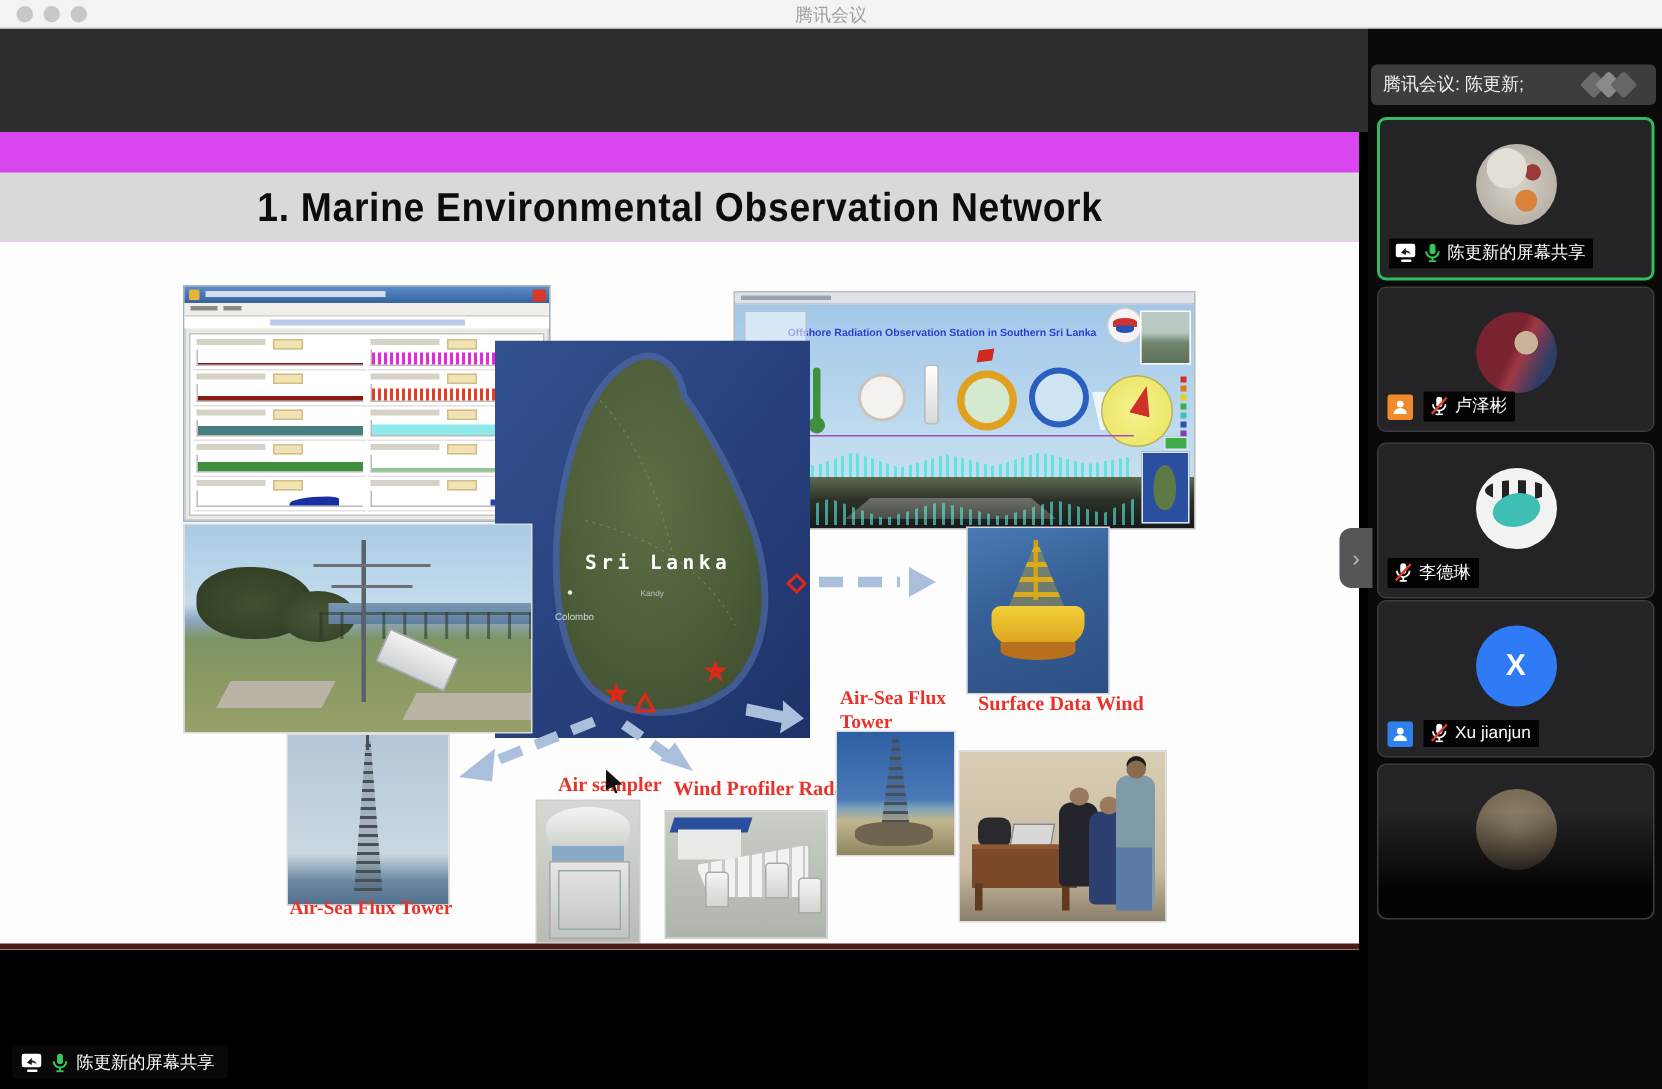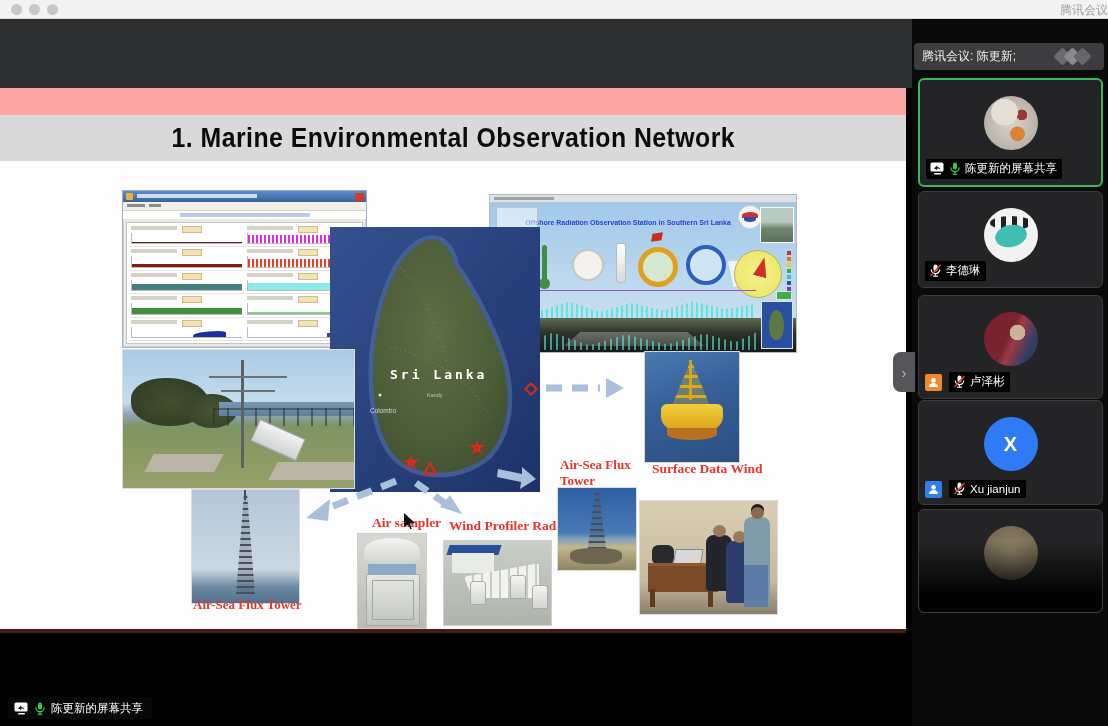--- a/index.html
+++ b/index.html
@@ -4,26 +4,26 @@
 <style>
   html,body{margin:0;padding:0;background:#000;}
   #app{position:relative;width:1108px;height:726px;overflow:hidden;background:#000;
        font-family:"Liberation Sans","DejaVu Sans",sans-serif;}
 
   
   .titlebar{position:absolute;left:0;top:0;width:1108px;height:18px;background:#f4f3f3;
             border-bottom:1px solid #d8d8d8;z-index:50;}
   .tl-dot{position:absolute;top:4px;width:11px;height:11px;border-radius:50%;background:#c9c7c6;}
   .tl-close{left:11px}.tl-min{left:29px}.tl-zoom{left:47px}
-  .tb-title{position:absolute;left:0;right:0;top:2px;text-align:right;font-size:12px;color:#a2a1a0;}
+  .tb-title{position:absolute;left:0;right:0;top:2px;text-align:center;font-size:12px;color:#a2a1a0;}
 
   
   .share-area{position:absolute;left:0;top:18px;width:912px;height:708px;background:#000;}
   .top-band{position:absolute;left:0;top:0;width:912px;height:70px;background:#2c2e30;}
-  .slide{position:absolute;left:0;top:70px;width:906px;height:545px;background:#fca5a5;}
+  .slide{position:absolute;left:0;top:70px;width:906px;height:545px;background:#d946ef;}
   .slide-banner{position:absolute;left:0;top:27px;width:100%;height:46px;background:#d9d9d9;
                 display:flex;align-items:center;justify-content:center;}
   .slide-title{font-size:27px;font-weight:700;color:#0c0c0c;transform:scaleX(.92);letter-spacing:.5px;white-space:nowrap;}
   .slide-body{position:absolute;left:0;top:73px;width:906px;height:472px;background:#fdfdfd;overflow:hidden;}
   .slide-bottomline{position:absolute;left:0;top:468px;width:906px;height:4px;background:#491b13;}
 
   
   .monwin{position:absolute;left:122px;top:29px;width:243px;height:156px;background:#ece9e3;
           border:1px solid #9fb0c4;box-shadow:0 0 0 1px #c9d2de inset;}
   .mon-titlebar{height:11px;background:linear-gradient(#5c8ccc,#36629f);position:relative;}
@@ -496,53 +496,53 @@
             <path d="M1.8,5.5 a4.2,4.2 0 0 0 8.4,0" stroke="#35c759" stroke-width="1.3" fill="none"></path>
             <line x1="6" y1="9.7" x2="6" y2="11.6" stroke="#35c759" stroke-width="1.3"></line>
             <line x1="3.6" y1="12.2" x2="8.4" y2="12.2" stroke="#35c759" stroke-width="1.3"></line>
           </svg>
           <span>陈更新的屏幕共享</span>
         </span>
       </div>
     </div>
 
     <div class="tile">
+      <div class="avatar av3"></div>
+      <div class="labelrow">
+        <span class="badge orange">
+          <svg width="11" height="11" viewBox="0 0 11 11">
+              <circle cx="5.5" cy="3.4" r="2.3" fill="#fff"></circle>
+              <path d="M1,10 a4.5,4 0 0 1 9,0 Z" fill="#fff"></path>
+            </svg>
+        </span>
+        <span class="pill">
+          <svg width="13" height="13" viewBox="0 0 12 13">
+            <rect x="4" y="0.5" width="4" height="7" rx="2" fill="#fff"></rect>
+            <path d="M1.8,5.5 a4.2,4.2 0 0 0 8.4,0" stroke="#fff" stroke-width="1.2" fill="none"></path>
+            <line x1="6" y1="9.7" x2="6" y2="11.6" stroke="#fff" stroke-width="1.2"></line>
+            <line x1="3.6" y1="12.2" x2="8.4" y2="12.2" stroke="#fff" stroke-width="1.2"></line>
+            <line x1="1" y1="12" x2="11" y2="1" stroke="#e03b30" stroke-width="1.6"></line>
+          </svg>
+          <span>卢泽彬</span>
+        </span>
+      </div>
+    </div>
+
+    <div class="tile">
       <div class="avatar av2"></div>
       <div class="labelrow">
         <span class="pill">
           <svg width="13" height="13" viewBox="0 0 12 13">
             <rect x="4" y="0.5" width="4" height="7" rx="2" fill="#fff"></rect>
             <path d="M1.8,5.5 a4.2,4.2 0 0 0 8.4,0" stroke="#fff" stroke-width="1.2" fill="none"></path>
             <line x1="6" y1="9.7" x2="6" y2="11.6" stroke="#fff" stroke-width="1.2"></line>
             <line x1="3.6" y1="12.2" x2="8.4" y2="12.2" stroke="#fff" stroke-width="1.2"></line>
             <line x1="1" y1="12" x2="11" y2="1" stroke="#e03b30" stroke-width="1.6"></line>
           </svg>
           <span>李德琳</span>
-        </span>
-      </div>
-    </div>
-
-    <div class="tile">
-      <div class="avatar av3"></div>
-      <div class="labelrow">
-        <span class="badge orange">
-          <svg width="11" height="11" viewBox="0 0 11 11">
-              <circle cx="5.5" cy="3.4" r="2.3" fill="#fff"></circle>
-              <path d="M1,10 a4.5,4 0 0 1 9,0 Z" fill="#fff"></path>
-            </svg>
-        </span>
-        <span class="pill">
-          <svg width="13" height="13" viewBox="0 0 12 13">
-            <rect x="4" y="0.5" width="4" height="7" rx="2" fill="#fff"></rect>
-            <path d="M1.8,5.5 a4.2,4.2 0 0 0 8.4,0" stroke="#fff" stroke-width="1.2" fill="none"></path>
-            <line x1="6" y1="9.7" x2="6" y2="11.6" stroke="#fff" stroke-width="1.2"></line>
-            <line x1="3.6" y1="12.2" x2="8.4" y2="12.2" stroke="#fff" stroke-width="1.2"></line>
-            <line x1="1" y1="12" x2="11" y2="1" stroke="#e03b30" stroke-width="1.6"></line>
-          </svg>
-          <span>卢泽彬</span>
         </span>
       </div>
     </div>
 
     <div class="tile">
       <div class="avatar av4">
         <span>X</span>
       </div>
       <div class="labelrow">
         <span class="badge blue">

